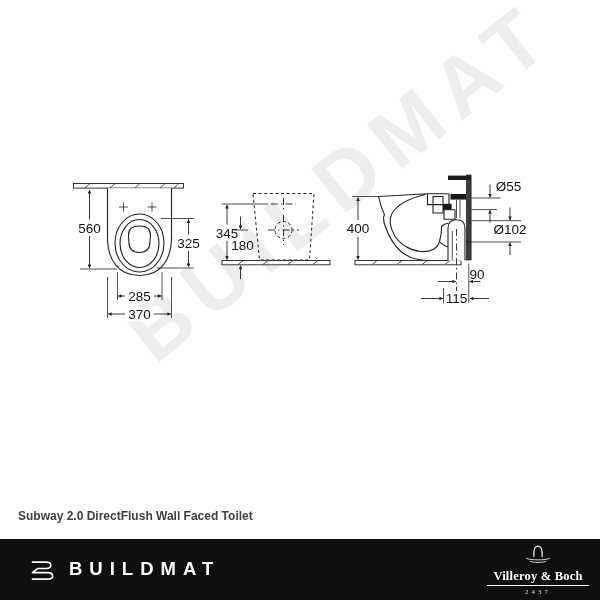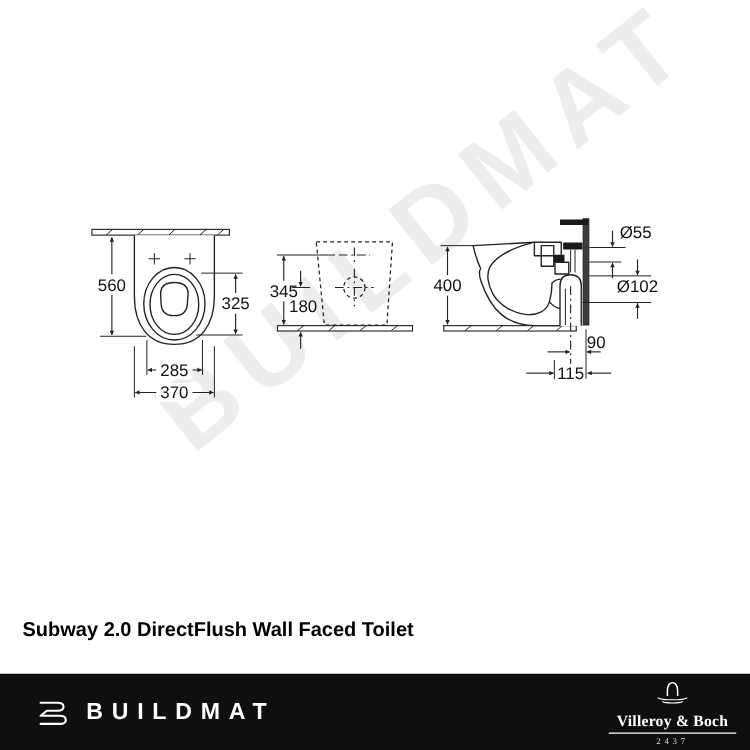--- a/index.html
+++ b/index.html
@@ -16,21 +16,21 @@
   .dim{stroke:#222;stroke-width:0.9;fill:none;}
   .ext{stroke:#222;stroke-width:0.8;fill:none;}
   .dash{stroke:#222;stroke-width:1;fill:none;stroke-dasharray:3 2.6;}
   .cl{stroke:#222;stroke-width:0.9;fill:none;stroke-dasharray:7 3 1.5 3;}
   .bar{fill:#fff;stroke:#222;stroke-width:0.9;}
   .tick{stroke:#222;stroke-width:0.8;fill:none;}
   .blk{fill:#1a1a1a;}
   .bgr{fill:#fff;}
   text.dimtxt{font-family:"Liberation Sans",sans-serif;font-size:13.5px;fill:#111;text-anchor:middle;}
   
-  #title{position:absolute;left:18px;top:496px;font-size:16px;font-weight:700;color:#000000;}
+  #title{position:absolute;left:18px;top:509px;font-size:12px;font-weight:700;color:#404040;}
   
   #footer{position:absolute;left:0;top:539px;width:600px;height:61px;background:#0f0f0f;}
   #brand{position:absolute;left:30px;top:19px;display:flex;align-items:center;}
   #brand-text{color:#fff;font-weight:bold;font-size:18.5px;letter-spacing:7px;margin-left:13px;white-space:nowrap;}
   #vblogo{position:absolute;left:487px;top:6px;width:102px;text-align:center;color:#fff;}
   #vb-name{display:block;font-family:"Liberation Serif",serif;font-weight:bold;font-size:12.5px;
            white-space:nowrap;margin-top:0px;letter-spacing:0.2px;}
   #vb-rule{height:0;border-top:1px solid #fff;margin:1px 0 2px 0;}
   #vb-year{display:block;font-family:"Liberation Serif",serif;font-size:7px;letter-spacing:3px;color:#ddd;}
 </style>

